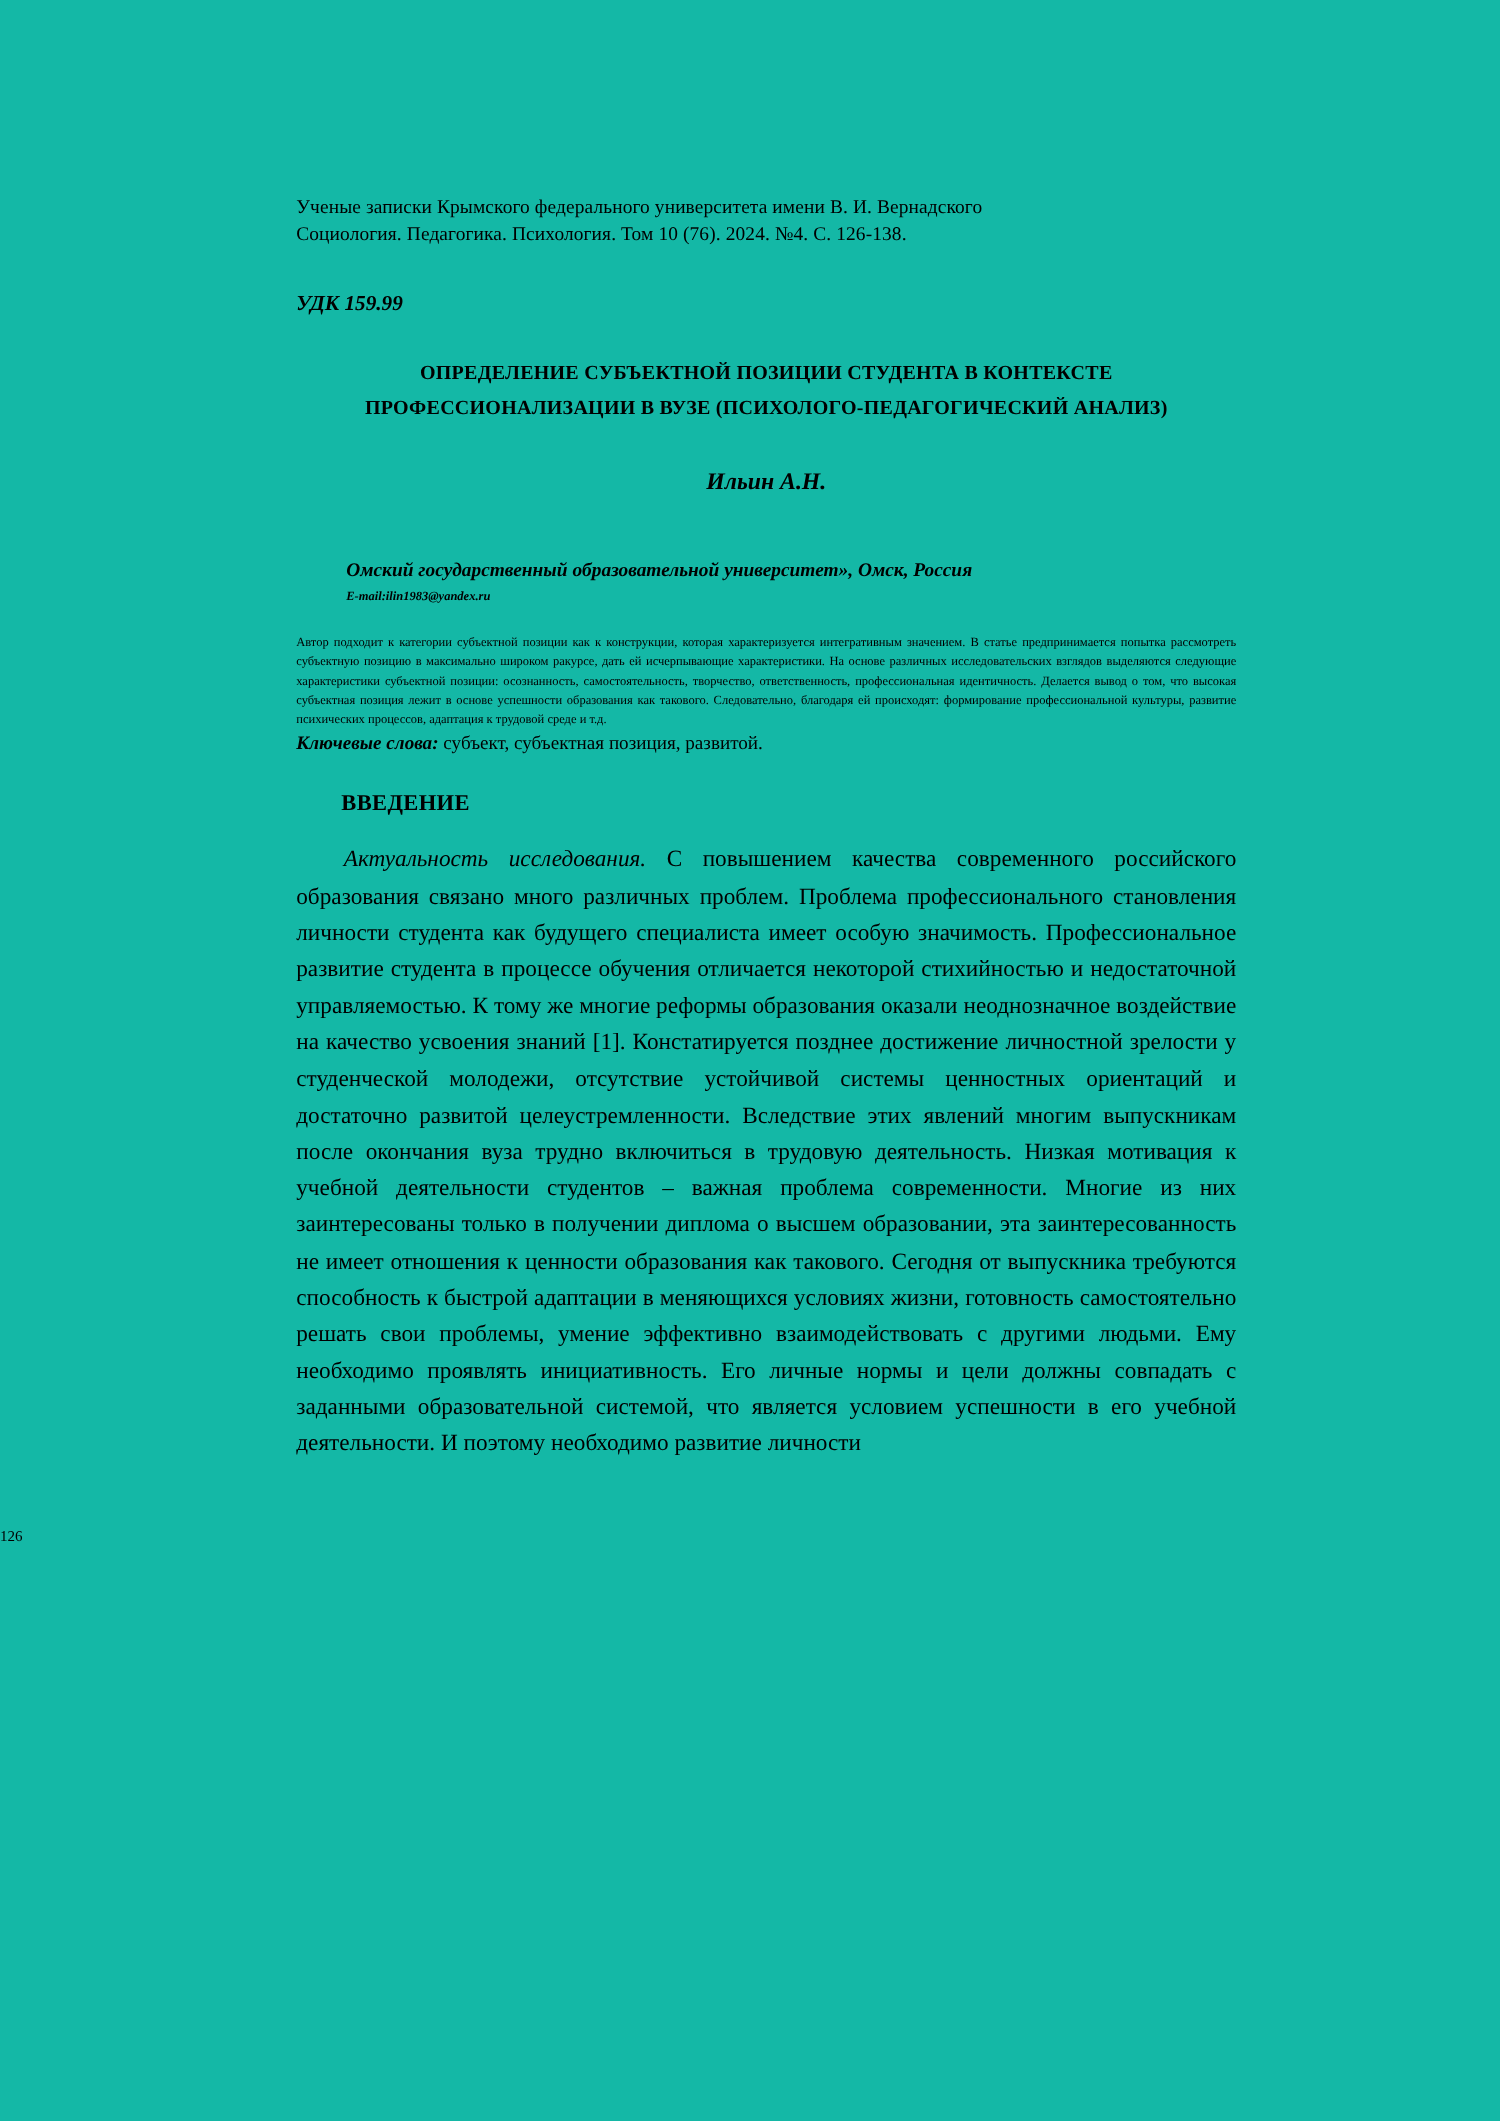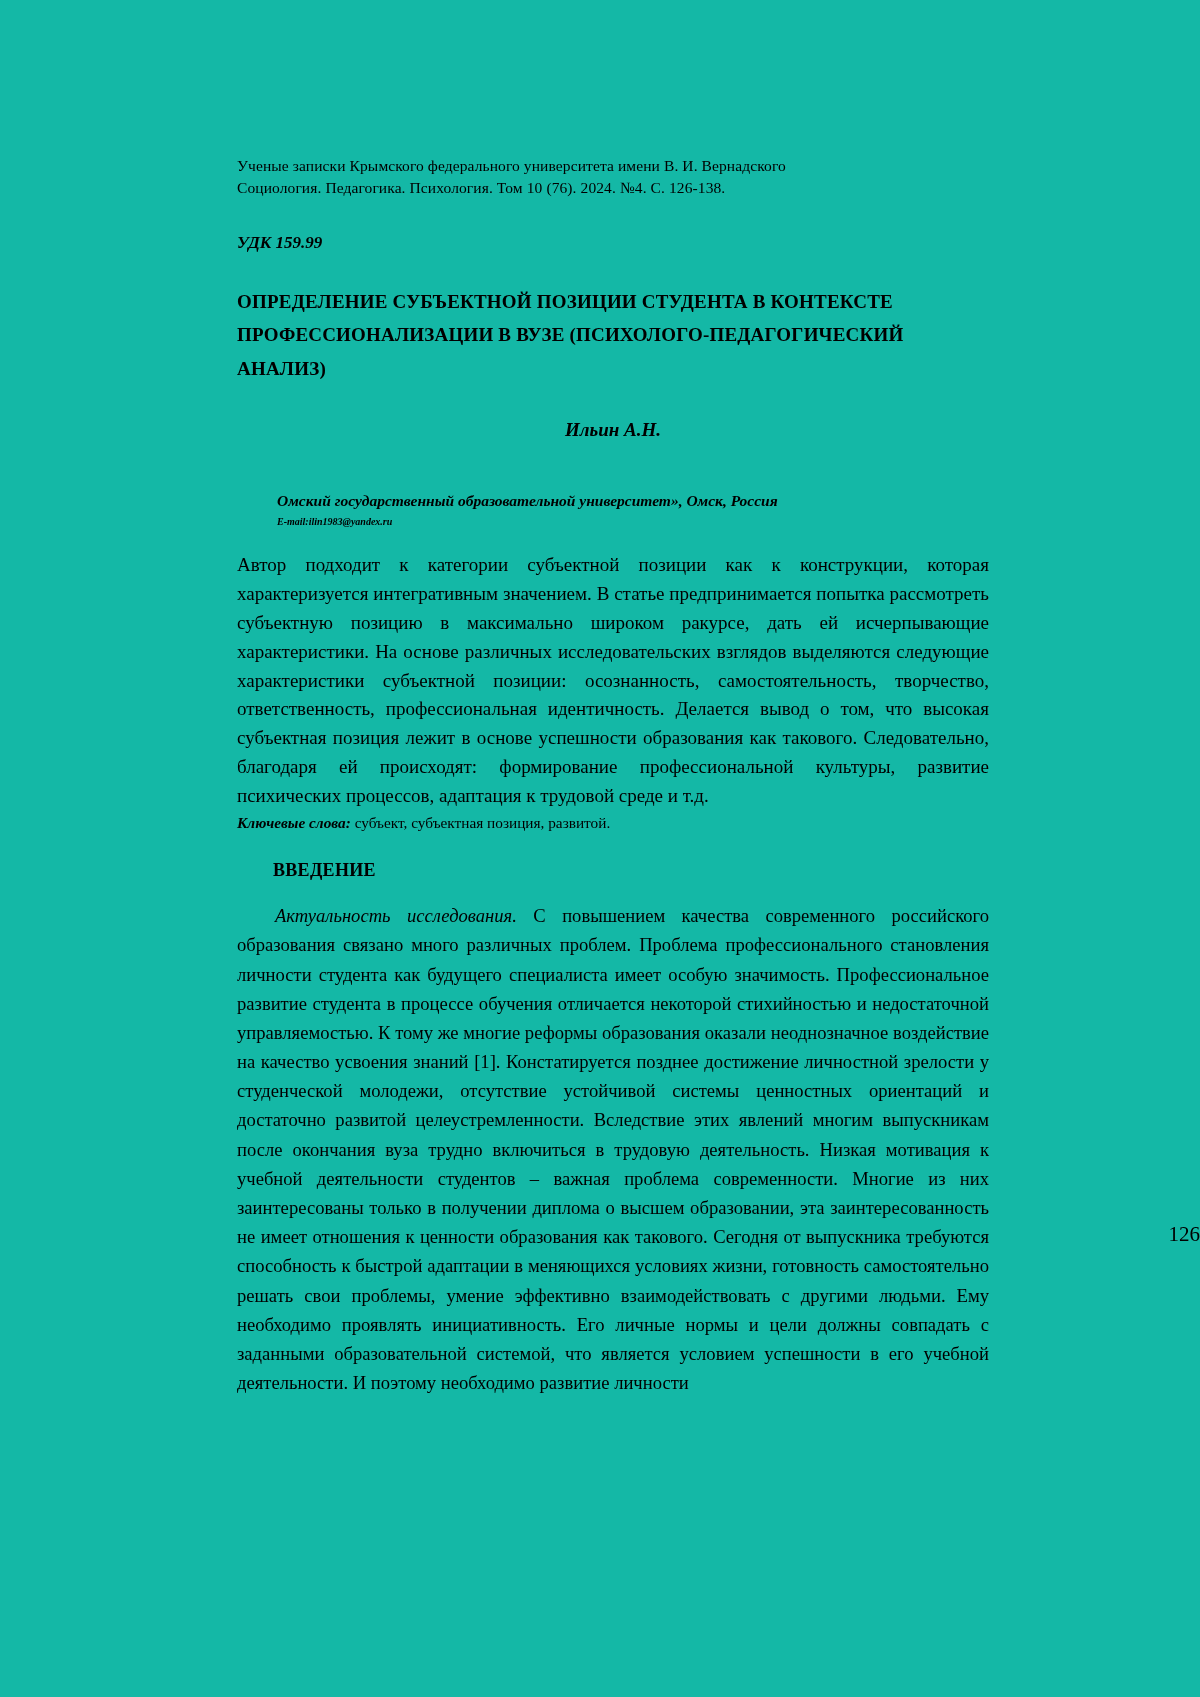--- a/index.html
+++ b/index.html
@@ -35,21 +35,22 @@
     letter-spacing: 0.1px;
   }
   .udk {
     margin-top: 34px;
     font-size: 17px;
     font-weight: bold;
     font-style: italic;
   }
   .title {
     margin-top: 32px;
-    font-size: 19px;
+    text-align: center;
+    font-size: 16px;
     font-weight: bold;
     line-height: 1.75;
     letter-spacing: 0.2px;
   }
   .author {
     margin-top: 34px;
     text-align: center;
     font-size: 19px;
     font-weight: bold;
     font-style: italic;
@@ -62,21 +63,21 @@
     font-weight: bold;
     line-height: 1.5;
   }
   .email {
     font-size: 10px;
     font-style: italic;
     font-weight: bold;
   }
   .abstract {
     margin-top: 22px;
-    font-size: 19px;
+    font-size: 10px;
     line-height: 1.52;
     text-align: justify;
   }
   .keywords {
     font-size: 15.3px;
     line-height: 1.52;
     text-align: justify;
   }
   .kw-label {
     font-weight: bold;
@@ -97,22 +98,22 @@
     text-indent: 38px;
   }
   .lead-italic {
     font-style: italic;
   }
   .page-number {
     position: absolute;
     left: 0;
     top: 1222px;
     width: 1200px;
-    text-align: right;
-    font-size: 21px;
+    text-align: left;
+    font-size: 12px;
   }
 </style>
 </head>
 <body>
 
 <div class="page">
   <div class="content">
 
     <div class="journal-line">Ученые записки Крымского федерального университета имени В. И. Вернадского</div>
     <div class="journal-line">Социология. Педагогика. Психология. Том 10 (76). 2024. №4. С. 126-138.</div>

